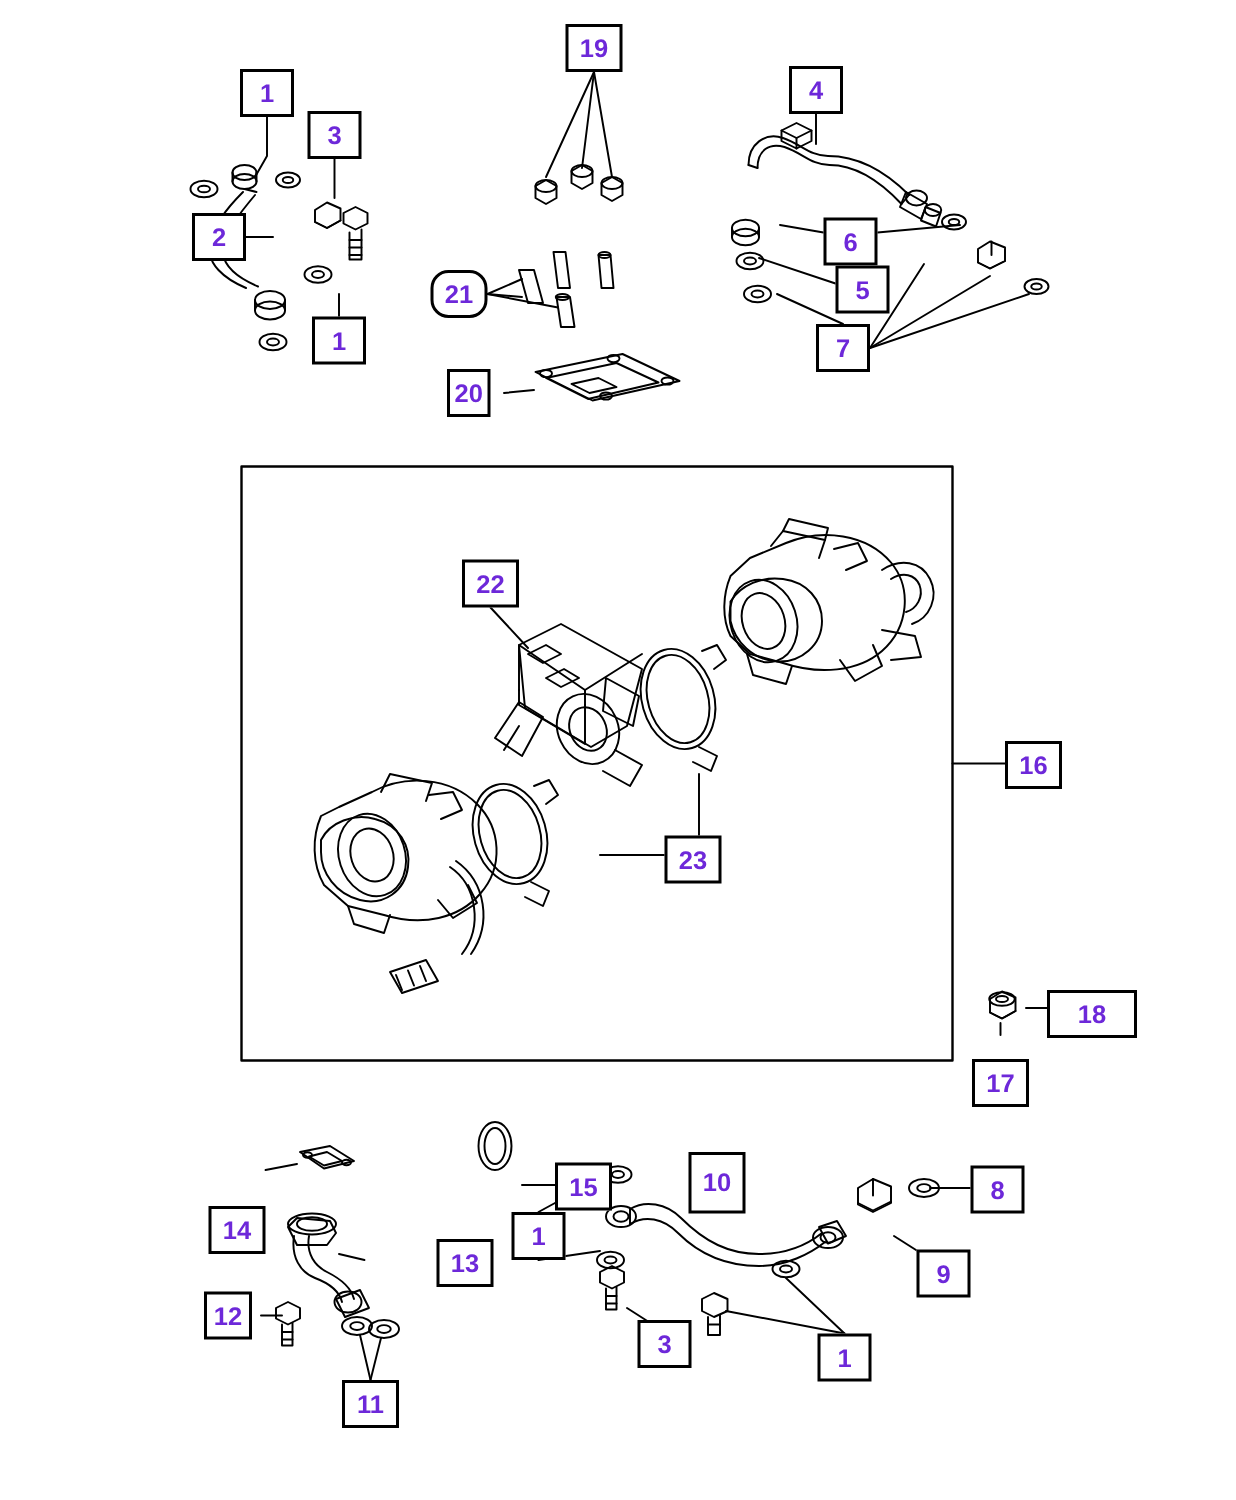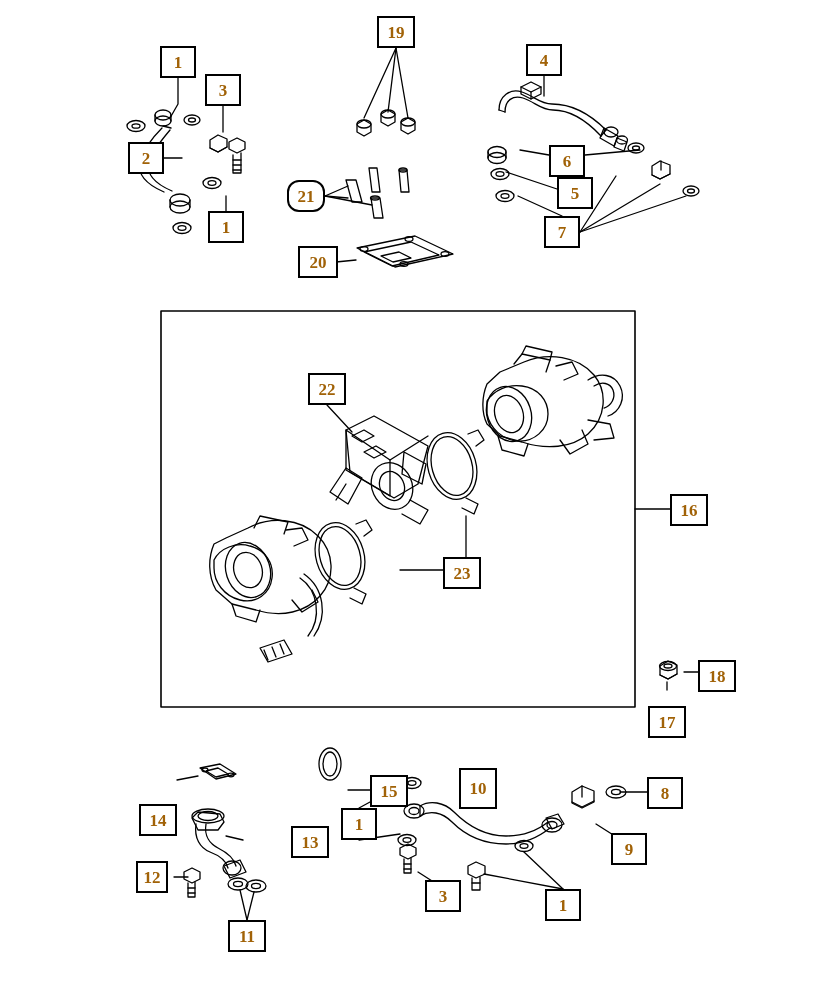--- a/index.html
+++ b/index.html
@@ -22,22 +22,22 @@
     left: 0;
     top: 0;
     width: 824px;
     height: 1000px;
   }
   .callout {
     position: absolute;
     box-sizing: border-box;
     border: 2px solid #000000;
     background: #ffffff;
-    color: #a16207;
-    font-family: Liberation Serif, serif;
+    color: #6d28d9;
+    font-family: Liberation Sans, sans-serif;
     font-size: 17px;
     font-weight: bold;
     line-height: 1;
     display: flex;
     align-items: center;
     justify-content: center;
     letter-spacing: 0px;
   }
 </style>
 </head>
@@ -302,29 +302,29 @@
       </g>
     </g>
   </svg>
 
   <div class="callout" style="left:160px; top:46px; width:36px; height:32px;">1</div>
   <div class="callout" style="left:205px; top:74px; width:36px; height:32px;">3</div>
   <div class="callout" style="left:128px; top:142px; width:36px; height:32px;">2</div>
   <div class="callout" style="left:208px; top:211px; width:36px; height:32px;">1</div>
   <div class="callout" style="left:377px; top:16px; width:38px; height:32px;">19</div>
   <div class="callout" style="left:287px; top:180px; width:38px; height:32px;border-radius:12px;">21</div>
-  <div class="callout" style="left:298px; top:246px; width:40px; height:32px;">20</div>
+  <div class="callout" style="left:298px; top:246px; width:29px; height:32px;">20</div>
   <div class="callout" style="left:526px; top:44px; width:36px; height:32px;">4</div>
   <div class="callout" style="left:549px; top:145px; width:36px; height:32px;">6</div>
   <div class="callout" style="left:557px; top:177px; width:36px; height:32px;">5</div>
   <div class="callout" style="left:544px; top:216px; width:36px; height:32px;">7</div>
   <div class="callout" style="left:308px; top:373px; width:38px; height:32px;">22</div>
   <div class="callout" style="left:443px; top:557px; width:38px; height:32px;">23</div>
   <div class="callout" style="left:670px; top:494px; width:38px; height:32px;">16</div>
-  <div class="callout" style="left:698px; top:660px; width:38px; height:32px;">18</div>
+  <div class="callout" style="left:698px; top:660px; width:60px; height:32px;">18</div>
   <div class="callout" style="left:648px; top:690px; width:38px; height:32px;margin-top:16px;">17</div>
   <div class="callout" style="left:139px; top:804px; width:38px; height:32px;">14</div>
   <div class="callout" style="left:243px; top:826px; width:38px; height:32px;margin-left:48px;">13</div>
   <div class="callout" style="left:136px; top:861px; width:32px; height:32px;">12</div>
   <div class="callout" style="left:228px; top:920px; width:38px; height:32px;">11</div>
   <div class="callout" style="left:370px; top:775px; width:38px; height:32px;">15</div>
   <div class="callout" style="left:341px; top:808px; width:36px; height:32px;">1</div>
   <div class="callout" style="left:459px; top:768px; width:38px; height:41px;">10</div>
   <div class="callout" style="left:425px; top:880px; width:36px; height:32px;">3</div>
   <div class="callout" style="left:545px; top:889px; width:36px; height:32px;">1</div>

